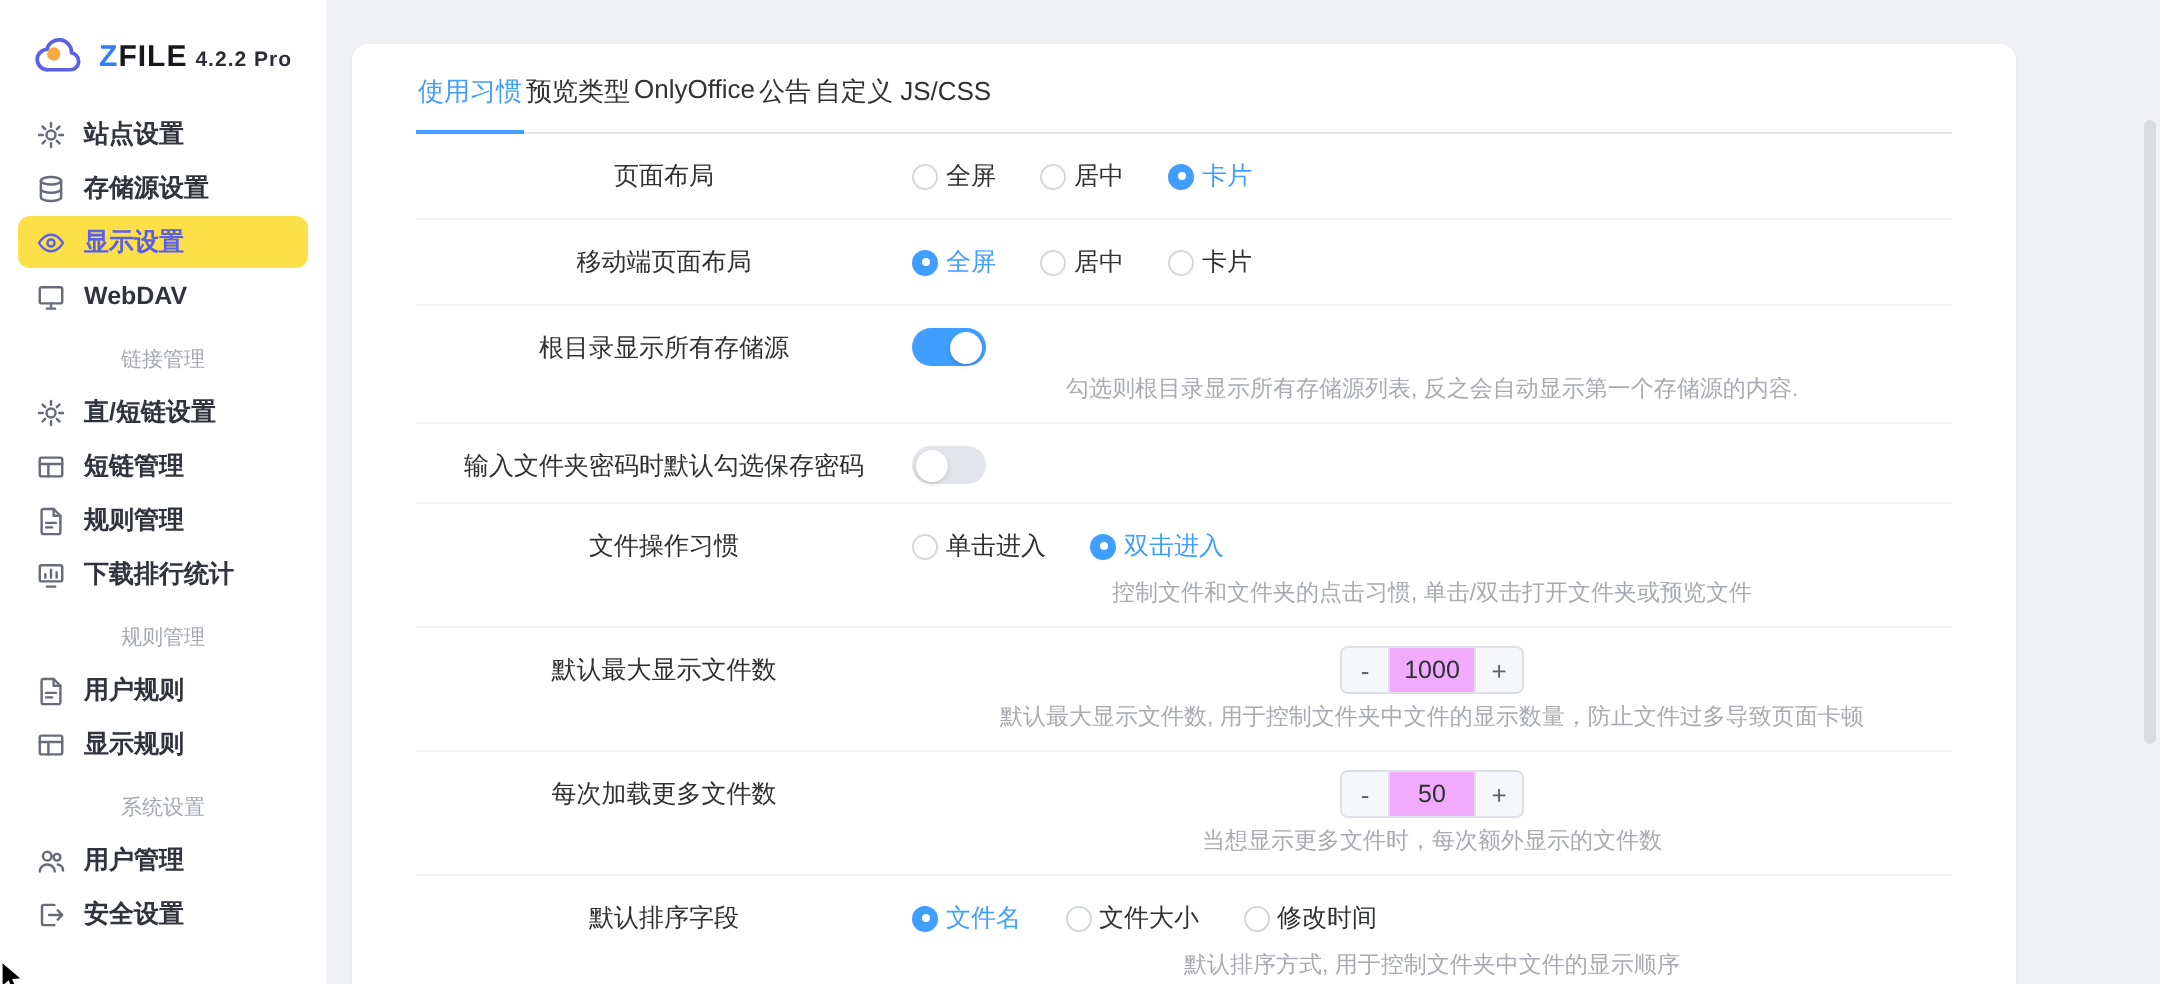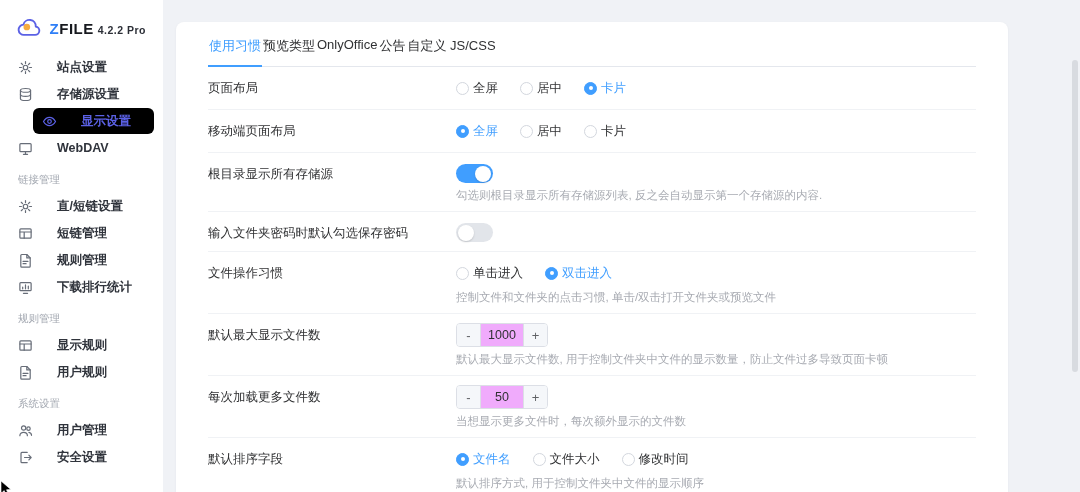--- a/index.html
+++ b/index.html
@@ -3,38 +3,38 @@
 <meta charset="utf-8">
 <style>
   * { margin:0; padding:0; box-sizing:border-box; }
   html,body { width:1080px; height:492px; overflow:hidden; }
   body {
     background:#f0f2f6;
     font-family:"Liberation Sans","DejaVu Sans",sans-serif;
     font-size:13px; color:#303133;
     position:relative;
   }
-  .app { display:flex; width:1036px; height:492px; }
+  .app { display:flex; width:1036px; height:492px;text-align:center; }
 
   
   .sidebar { width:163px; background:#fff; height:100%; flex-shrink:0; padding:12px 9px 0; }
   .logo { display:flex; align-items:center; gap:7px; padding:4px 8px 14px; }
   .logo svg.cloud { width:30px; height:24px; }
   .brand-text { font-weight:800; font-size:15px; letter-spacing:.5px; color:#17191f; white-space:nowrap; }
   .brand-text .z { color:#2f7ff7; }
   .brand-ver { font-size:10.5px; font-weight:700; color:#2b2e36; margin-left:4px; }
 
   .nav-section { font-size:10.5px; color:#a3a8b1; padding:11px 9px 6px; }
   .nav-item {
-    display:flex; align-items:center; gap:24px;
+    display:flex; align-items:center; gap:9px;
     padding:4px 9px; margin-bottom:1px; border-radius:6px;
     color:#30343c; font-weight:700; font-size:12.5px; cursor:pointer; line-height:18px;
   }
   .nav-item .ico { width:15px; height:15px; stroke:#676d78; fill:none; stroke-width:1.3; stroke-linecap:round; stroke-linejoin:round; flex-shrink:0; }
-  .nav-item.active { background:#000000; color:var(--sidebar-active,#5b61e5);margin-left:24px; }
+  .nav-item.active { background:#fde047; color:var(--sidebar-active,#5b61e5); }
   .nav-item.active .ico { stroke:var(--sidebar-active,#5b61e5); }
 
   
   .main { flex:1; padding:22px 28px 0 13px; min-width:0; }
   .card {
     background:#fff; border-radius:8px; height:620px;
     box-shadow:0 1px 3px rgba(20,30,60,.05);
     padding:8px 32px 0;
   }
 
@@ -143,31 +143,31 @@
         <div class="nav-item">
           <svg viewBox="0 0 16 16" class="ico">
             <rect x="2" y="2.8" width="12" height="8.6" rx="1"></rect>
             <path d="M5 9.4V7.6M8 9.4V5.2M11 9.4V6.6M5.8 14.2h4.4"></path>
           </svg>
           <span class="nav-label">下载排行统计</span>
         </div>
         <div class="nav-section">规则管理</div>
         <div class="nav-item">
           <svg viewBox="0 0 16 16" class="ico">
+            <path d="M4 1.6h5.4L13 5.2v8.8a1 1 0 0 1-1 1H4a1 1 0 0 1-1-1V2.6a1 1 0 0 1 1-1z"></path>
+            <path d="M9.4 1.6v3.6H13M5.4 9h5.2M5.4 11.4h3.2"></path>
+          </svg>
+          <span class="nav-label">用户规则</span>
+        </div>
+        <div class="nav-item">
+          <svg viewBox="0 0 16 16" class="ico">
             <rect x="2" y="3" width="12" height="10" rx="1"></rect>
             <path d="M2 6.4h12M6.6 6.4V13"></path>
           </svg>
           <span class="nav-label">显示规则</span>
-        </div>
-        <div class="nav-item">
-          <svg viewBox="0 0 16 16" class="ico">
-            <path d="M4 1.6h5.4L13 5.2v8.8a1 1 0 0 1-1 1H4a1 1 0 0 1-1-1V2.6a1 1 0 0 1 1-1z"></path>
-            <path d="M9.4 1.6v3.6H13M5.4 9h5.2M5.4 11.4h3.2"></path>
-          </svg>
-          <span class="nav-label">用户规则</span>
         </div>
         <div class="nav-section">系统设置</div>
         <div class="nav-item">
           <svg viewBox="0 0 16 16" class="ico">
             <circle cx="6" cy="5.4" r="2.3"></circle>
             <path d="M2 13.6c0-2.2 1.8-3.7 4-3.7s4 1.5 4 3.7"></path>
             <circle cx="11.2" cy="6" r="1.8"></circle>
             <path d="M11.6 9.9c1.6.3 2.8 1.6 2.8 3.2"></path>
           </svg>
           <span class="nav-label">用户管理</span>

